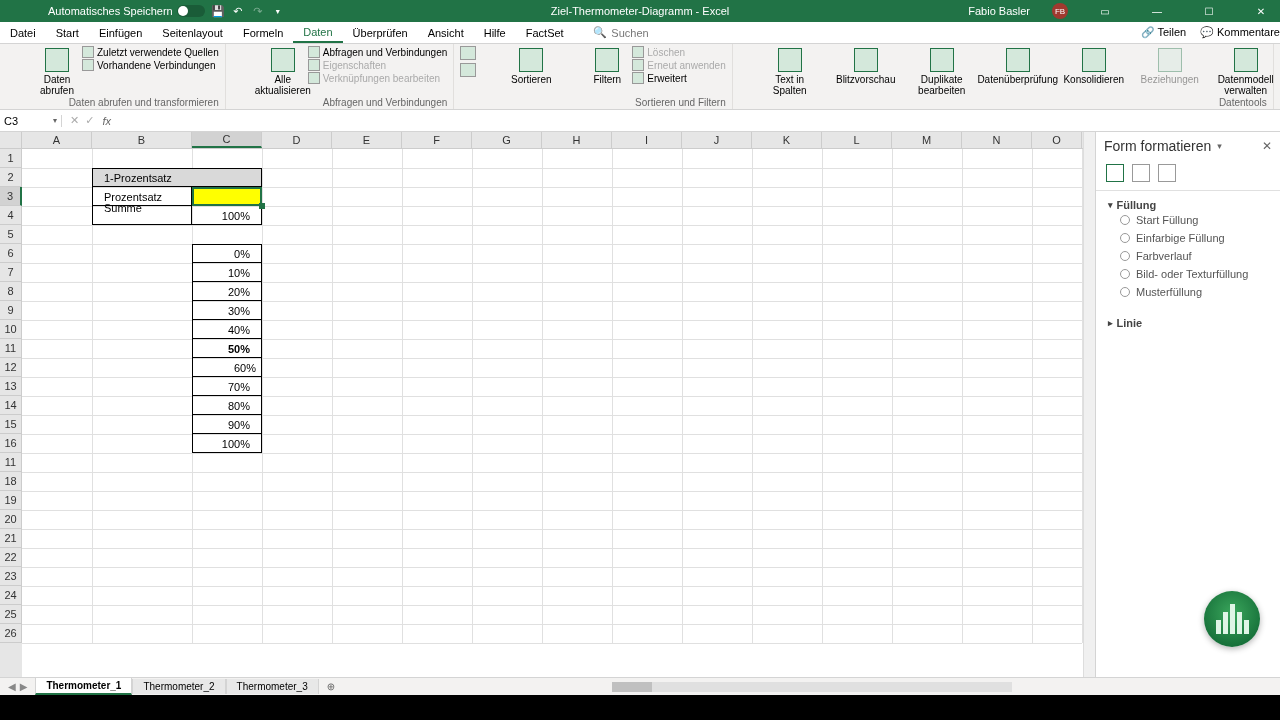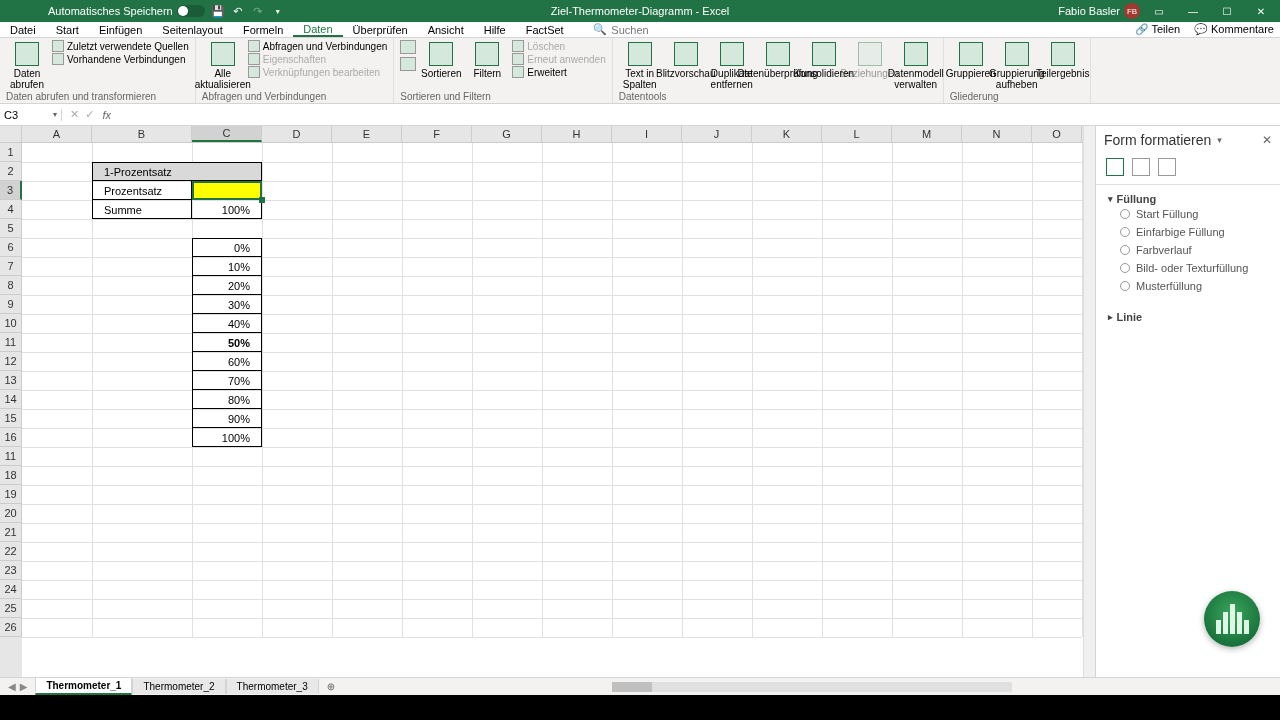--- a/index.html
+++ b/index.html
@@ -7,37 +7,37 @@
 .app { background: #fff; width: 1280px; height: 695px; display: flex; flex-direction: column; }
 
 
 .titlebar { background: #217346; height: 22px; display: flex; align-items: center; color: #fff; font-size: 11px; position: relative; padding-left: 40px; }
 .titlebar-left { display: flex; align-items: center; gap: 6px; padding-left: 8px; }
 .auto-save { display: flex; align-items: center; gap: 4px; }
 .toggle { width: 28px; height: 12px; background: #1a5c38; border-radius: 6px; position: relative; }
 .toggle::after { content: ""; position: absolute; left: 1px; top: 1px; width: 10px; height: 10px; background: #fff; border-radius: 50%; }
 .qat-icon { width: 14px; height: 14px; display: flex; align-items: center; justify-content: center; }
 .titlebar-center { position: absolute; left: 50%; transform: translateX(-50%); }
-.titlebar-right { margin-left: auto; display: flex; align-items: center; gap: 4px; padding-right: 4px; }
+.titlebar-right { margin-left: auto; display: flex; align-items: center; gap: 22px; padding-right: 4px; }
 .user-badge { background: #a0392f; width: 16px; height: 16px; border-radius: 50%; font-size: 8px; display: flex; align-items: center; justify-content: center; }
 .win-btn { width: 30px; height: 22px; display: flex; align-items: center; justify-content: center; font-size: 10px; }
 
 
-.menu-tabs { background: #fff; height: 16px; display: flex; align-items: center; border-bottom: 1px solid #d4d4d4; font-size: 11px; }
+.menu-tabs { background: #fff; height: 22px; display: flex; align-items: center; border-bottom: 1px solid #d4d4d4; font-size: 11px; }
 .menu-tab { padding: 0 10px; height: 100%; display: flex; align-items: center; cursor: pointer; }
 .menu-tab.active { border-bottom: 2px solid #217346; color: #217346; }
-.menu-right { margin-left: auto; display: flex; gap: 14px; padding-right: 6px; }
+.menu-right { margin-left: auto; display: flex; gap: 14px; padding-right: 0; }
 .search-box { display: flex; align-items: center; gap: 4px; color: #777; margin-left: 20px; }
 
 
 .ribbon { background: #f3f2f1; height: 66px; display: flex; border-bottom: 1px solid #d4d4d4; font-size: 10px; }
 .ribbon-group { display: flex; flex-direction: column; border-right: 1px solid #e1dfdd; padding: 2px 6px 0 6px; }
 .ribbon-group-content { flex: 1; display: flex; align-items: flex-start; gap: 4px; }
-.ribbon-group-label { text-align: left; font-size: 10px; color: #666; padding: 1px 0; }
-.ribbon-big-btn { display: flex; flex-direction: column; align-items: center; width: 42px; text-align: center; line-height: 1.1; gap: 2px; padding-top: 2px; }
+.ribbon-group-label { text-align: right; font-size: 10px; color: #666; padding: 1px 0; }
+.ribbon-big-btn { display: flex; flex-direction: column; align-items: center; width: 42px; text-align: center; line-height: 1.1; gap: 2px; padding-top: 2px; margin-left: 30px; }
 .ribbon-big-icon { width: 24px; height: 24px; background: #d4e8db; border: 1px solid #217346; }
 .ribbon-small-list { display: flex; flex-direction: column; gap: 1px; font-size: 10px; }
 .ribbon-small-item { display: flex; align-items: center; gap: 3px; white-space: nowrap; }
 .ribbon-small-item.disabled { color: #aaa; }
 .small-icon { width: 12px; height: 12px; background: #d4e8db; border: 1px solid #999; }
 
 
 .formula-bar { height: 22px; display: flex; align-items: center; border-bottom: 1px solid #d4d4d4; font-size: 11px; }
 .name-box { width: 62px; border-right: 1px solid #d4d4d4; padding: 0 4px; display: flex; align-items: center; justify-content: space-between; }
 .name-box-dd { font-size: 8px; color: #666; }
@@ -227,21 +227,21 @@
         <div class="ribbon-big-btn">
             <div class="ribbon-big-icon"></div>
             <span>Text in Spalten</span>
           </div>
         <div class="ribbon-big-btn">
             <div class="ribbon-big-icon"></div>
             <span>Blitzvorschau</span>
           </div>
         <div class="ribbon-big-btn">
             <div class="ribbon-big-icon"></div>
-            <span>Duplikate entfernen</span>
+            <span>Duplikate bearbeiten</span>
           </div>
         <div class="ribbon-big-btn">
             <div class="ribbon-big-icon"></div>
             <span>Datenüberprüfung</span>
           </div>
         <div class="ribbon-big-btn">
             <div class="ribbon-big-icon"></div>
             <span>Konsolidieren</span>
           </div>
         <div class="ribbon-big-btn" style="opacity:.4">
@@ -394,29 +394,29 @@
             <div style="position: absolute; left: 170px; top: 190px; width: 70px; height: 19px; border-top: none; border-right: 1px solid rgb(0, 0, 0); border-bottom: 1px solid rgb(0, 0, 0); border-left: 1px solid rgb(0, 0, 0); border-image: initial;"></div>
             <div style="position: absolute; left: 170px; top: 209px; width: 70px; height: 19px; border-top: none; border-right: 1px solid rgb(0, 0, 0); border-bottom: 1px solid rgb(0, 0, 0); border-left: 1px solid rgb(0, 0, 0); border-image: initial;"></div>
             <div style="position: absolute; left: 170px; top: 228px; width: 70px; height: 19px; border-top: none; border-right: 1px solid rgb(0, 0, 0); border-bottom: 1px solid rgb(0, 0, 0); border-left: 1px solid rgb(0, 0, 0); border-image: initial;"></div>
             <div style="position: absolute; left: 170px; top: 247px; width: 70px; height: 19px; border-top: none; border-right: 1px solid rgb(0, 0, 0); border-bottom: 1px solid rgb(0, 0, 0); border-left: 1px solid rgb(0, 0, 0); border-image: initial;"></div>
             <div style="position: absolute; left: 170px; top: 266px; width: 70px; height: 19px; border-top: none; border-right: 1px solid rgb(0, 0, 0); border-bottom: 1px solid rgb(0, 0, 0); border-left: 1px solid rgb(0, 0, 0); border-image: initial;"></div>
             <div style="position: absolute; left: 170px; top: 285px; width: 70px; height: 19px; border-top: none; border-right: 1px solid rgb(0, 0, 0); border-bottom: 1px solid rgb(0, 0, 0); border-left: 1px solid rgb(0, 0, 0); border-image: initial;"></div>
             <div style="position: absolute; left: 170px; top: 38px; width: 70px; height: 19px; border: 2px solid rgb(33, 115, 70); pointer-events: none;"></div>
             <div style="position: absolute; left: 237px; top: 54px; width: 6px; height: 6px; background: rgb(33, 115, 70);"></div>
             <div class="cell" style="left: 71px; top: 19px; width: 98px; height: 19px;">1-Prozentsatz</div>
             <div class="cell" style="left: 71px; top: 38px; width: 98px; height: 19px;">Prozentsatz</div>
-            <div class="cell" style="left: 71px; top: 57px; width: 98px; height: 19px;">Summe</div>
+            <div class="cell" style="left: 71px; top: 49px; width: 98px; height: 19px;">Summe</div>
             <div class="cell right" style="left: 171px; top: 57px; width: 68px; height: 19px;">100%</div>
             <div class="cell right" style="left: 171px; top: 95px; width: 68px; height: 19px;">0%</div>
             <div class="cell right" style="left: 171px; top: 114px; width: 68px; height: 19px;">10%</div>
             <div class="cell right" style="left: 171px; top: 133px; width: 68px; height: 19px;">20%</div>
             <div class="cell right" style="left: 171px; top: 152px; width: 68px; height: 19px;">30%</div>
             <div class="cell right" style="left: 171px; top: 171px; width: 68px; height: 19px;">40%</div>
             <div class="cell right" style="left: 171px; top: 190px; width: 68px; height: 19px; font-weight: bold;">50%</div>
-            <div class="cell right" style="left: 171px; top: 209px; width: 68px; height: 19px;">60%</div>
+            <div class="cell right" style="left: 177px; top: 209px; width: 68px; height: 19px;">60%</div>
             <div class="cell right" style="left: 171px; top: 228px; width: 68px; height: 19px;">70%</div>
             <div class="cell right" style="left: 171px; top: 247px; width: 68px; height: 19px;">80%</div>
             <div class="cell right" style="left: 171px; top: 266px; width: 68px; height: 19px;">90%</div>
             <div class="cell right" style="left: 171px; top: 285px; width: 68px; height: 19px;">100%</div>
           </div>
       </div>
     </div>
     <div class="scroll-v"></div>
 
     <div class="side-panel">

